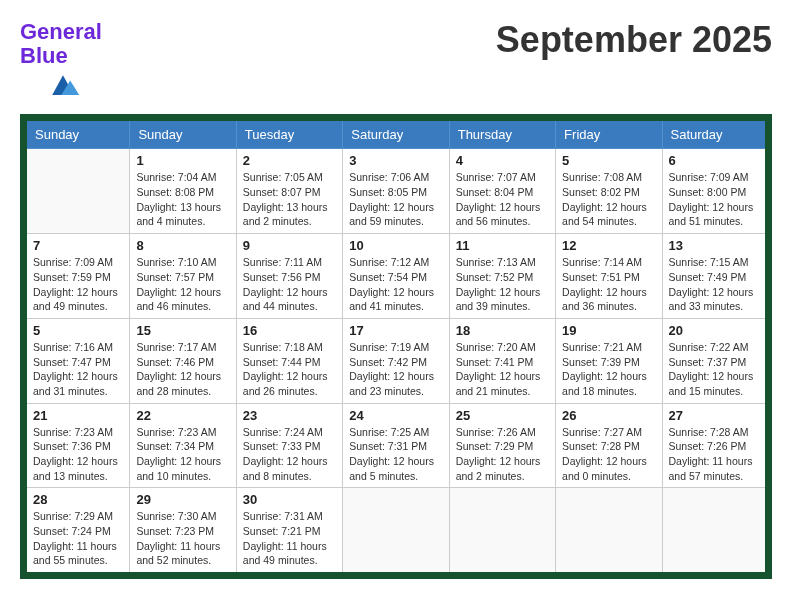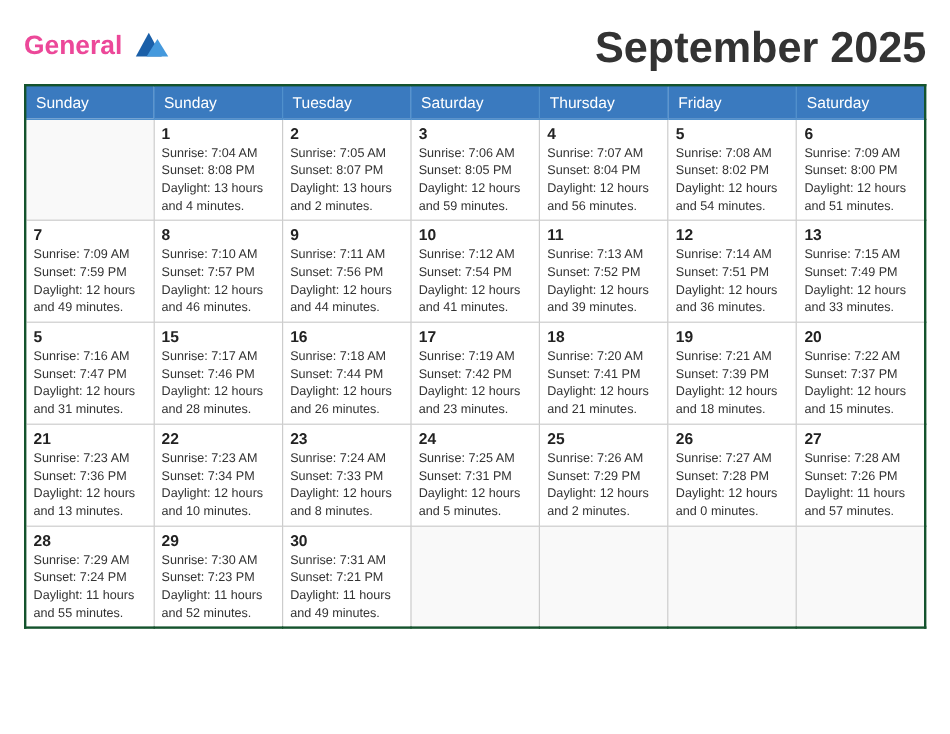--- a/index.html
+++ b/index.html
@@ -14,22 +14,23 @@
       display: flex;
       justify-content: space-between;
       align-items: flex-start;
       margin-bottom: 10px;
     }
     .logo {
       display: flex;
       align-items: center;
       font-size: 22px;
       font-weight: bold;
-      color: #ec4899;
+      color: #6d28d9;
       line-height: 1.1;
+      flex-direction: column;
     }
     .logo-icon {
       width: 36px;
       height: 36px;
       margin-left: 4px;
     }
     .title-block {
       text-align: center;
     }
     .month-title {
@@ -39,21 +40,21 @@
       line-height: 1.1;
     }
     .location {
       font-size: 14px;
       color: #555;
       margin-top: 2px;
     }
     .calendar {
       width: 100%;
       border-collapse: collapse;
-      border: 2px solid #14532d;
+      border: 7px solid #14532d;
       font-size: 11px;
     }
     .calendar th {
       background-color: #3a7abf;
       color: #fff;
       text-align: left;
       padding: 6px 8px;
       font-size: 13px;
       font-weight: normal;
       border: 1px solid #5090cc;
@@ -84,20 +85,21 @@
       
     }
   </style>
 </head>
 <body>
 
 <div class="header">
   <div class="logo">
     <div>
       <div>General</div>
+      <div>Blue</div>
     </div>
     <svg class="logo-icon" viewBox="0 0 40 40" xmlns="http://www.w3.org/2000/svg">
       <polygon points="8,30 20,8 32,30" fill="#1a5fa8"></polygon>
       <polygon points="18,30 28,14 38,30" fill="#4499dd"></polygon>
     </svg>
   </div>
   <div class="title-block">
     <div class="month-title">September 2025</div>
   </div>
 </div>

